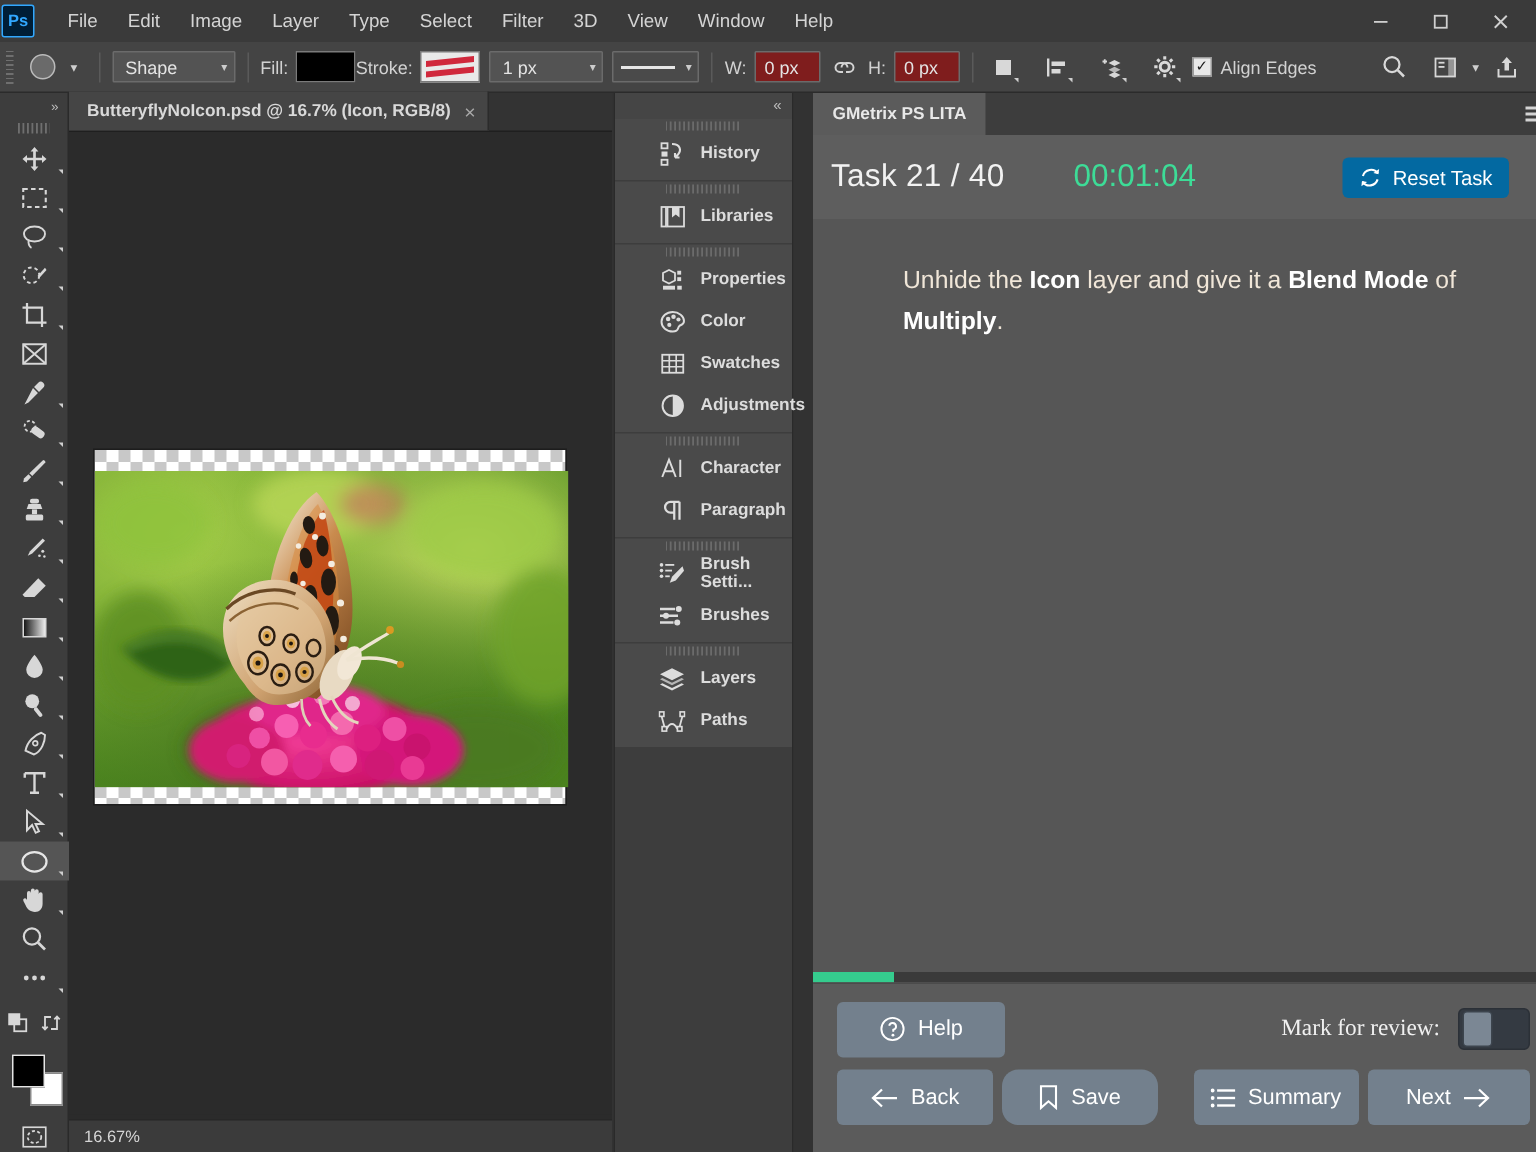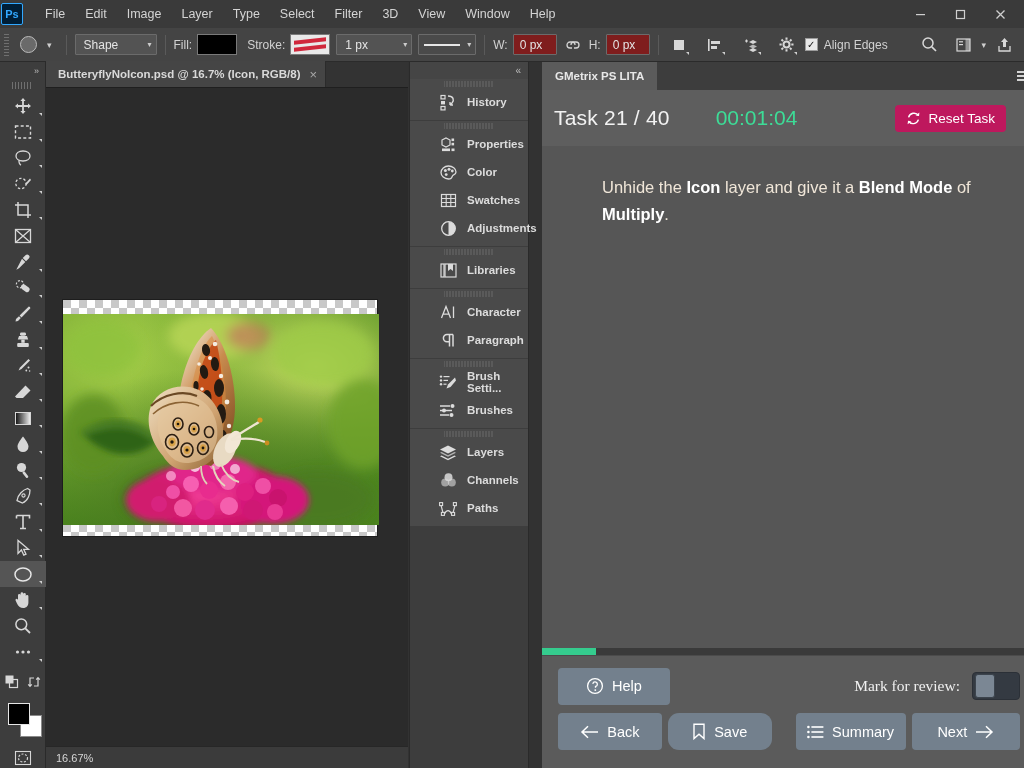--- a/index.html
+++ b/index.html
@@ -214,21 +214,21 @@
   }
   .gm-menu-lines { width: 13px; }
   .gm-menu-lines div { height: 1.5px; background: #d4d4d4; margin: 2.5px 0; }
   .gm-header {
     height: 56px; background: #5e5e5e; display: flex; align-items: center;
     padding: 0 30px 0 12px; flex: 0 0 56px;
   }
   .gm-tasknum { color: #f2f2f2; font-size: 21px; letter-spacing: 0.2px; }
   .gm-timer { color: #3ddc97; font-size: 21px; margin-left: 46px; }
   .reset-btn {
-    margin-left: auto; background: #be185d; color: #ffffff; font-size: 13.5px;
+    margin-left: auto; background: #0369a1; color: #ffffff; font-size: 13.5px;
     height: 27px; display: flex; align-items: center; padding: 0 11px;
     border-radius: 4px; gap: 7px;
   }
   .gm-body { flex: 1; background: #565656; padding: 28px 38px 0 60px; }
   .gm-instruction {
     color: #f0e6d8; font-size: 16.5px; line-height: 1.62;
   }
   .gm-instruction b { color: #ffffff; font-weight: bold; }
   .gm-progress { height: 7px; background: #3a3a3a; flex: 0 0 7px; }
   .gm-progress-fill { height: 7px; width: 11%; background: #35cc8e; }
@@ -308,21 +308,21 @@
     </div>
     <div class="caret">▾</div>
     <div class="ob-sep"></div>
     <div class="ob-select" style="width:82px">
       <span>Shape</span>
       <span class="cv">▾</span>
     </div>
     <div class="ob-sep"></div>
     <div class="ob-label">Fill:</div>
     <div class="swatch-btn"></div>
-    <div class="ob-label" style="margin-left:10px">Stroke:</div>
+    <div class="ob-label" style="">Stroke:</div>
     <div class="stroke-btn"></div>
     <div class="ob-select" style="width:72px;margin-left:6px">
       <span>1 px</span>
       <span class="cv">▾</span>
     </div>
     <div class="dash-select" style="margin-left:6px">
       <div class="dash-line"></div>
       <span class="cv" style="font-size:8px;color:#ccc">▾</span>
     </div>
     <div class="ob-sep"></div>
@@ -772,20 +772,34 @@
         </span>
         <span>History</span>
       </div>
     </div>
 
     <div class="dock-group">
       <div class="dock-grip"></div>
       <div class="dock-item">
         <span class="dock-ico">
           <svg class="ico-svg" width="17" height="17" viewBox="0 0 17 17">
+              <rect x="1" y="2" width="3" height="13" fill="none" stroke="#dcdcdc" stroke-width="1.2"></rect>
+              <rect x="5" y="2" width="11" height="13" fill="none" stroke="#dcdcdc" stroke-width="1.2"></rect>
+              <path d="M8 2 V9 L10.5 7 L13 9 V2" fill="#dcdcdc"></path>
+            </svg>
+        </span>
+        <span>Libraries</span>
+      </div>
+    </div>
+
+    <div class="dock-group">
+      <div class="dock-grip"></div>
+      <div class="dock-item">
+        <span class="dock-ico">
+          <svg class="ico-svg" width="17" height="17" viewBox="0 0 17 17">
               <path d="M2 4 L6 2 L10 4 V9 L6 11 L2 9 Z" fill="none" stroke="#dcdcdc" stroke-width="1.2"></path>
               <rect x="11.5" y="2.5" width="2.6" height="2.6" fill="#dcdcdc"></rect>
               <rect x="11.5" y="6.8" width="2.6" height="2.6" fill="#dcdcdc"></rect>
               <rect x="2" y="12.5" width="8" height="2.6" fill="#dcdcdc"></rect>
               <rect x="11.5" y="12.5" width="3" height="2.6" fill="#dcdcdc"></rect>
             </svg>
         </span>
         <span>Properties</span>
       </div>
       <div class="dock-item">
@@ -810,34 +824,20 @@
         <span>Swatches</span>
       </div>
       <div class="dock-item">
         <span class="dock-ico">
           <svg class="ico-svg" width="17" height="17" viewBox="0 0 17 17">
               <circle cx="8.5" cy="8.5" r="6.8" fill="none" stroke="#dcdcdc" stroke-width="1.3"></circle>
               <path d="M8.5 1.7 A6.8 6.8 0 0 1 8.5 15.3 Z" fill="#dcdcdc"></path>
             </svg>
         </span>
         <span>Adjustments</span>
-      </div>
-    </div>
-
-    <div class="dock-group">
-      <div class="dock-grip"></div>
-      <div class="dock-item">
-        <span class="dock-ico">
-          <svg class="ico-svg" width="17" height="17" viewBox="0 0 17 17">
-              <rect x="1" y="2" width="3" height="13" fill="none" stroke="#dcdcdc" stroke-width="1.2"></rect>
-              <rect x="5" y="2" width="11" height="13" fill="none" stroke="#dcdcdc" stroke-width="1.2"></rect>
-              <path d="M8 2 V9 L10.5 7 L13 9 V2" fill="#dcdcdc"></path>
-            </svg>
-        </span>
-        <span>Libraries</span>
       </div>
     </div>
 
     <div class="dock-group">
       <div class="dock-grip"></div>
       <div class="dock-item">
         <span class="dock-ico">
           <svg class="ico-svg" width="17" height="17" viewBox="0 0 17 17">
               <path d="M1.5 14 L6 2.5 L10.5 14 M3.4 10.2 H8.6" fill="none" stroke="#dcdcdc" stroke-width="1.3"></path>
               <path d="M13.5 2.5 V14" stroke="#dcdcdc" stroke-width="1.3"></path>
@@ -888,30 +888,20 @@
       <div class="dock-grip"></div>
       <div class="dock-item">
         <span class="dock-ico">
           <svg class="ico-svg" width="18" height="17" viewBox="0 0 18 17">
               <path d="M9 1.5 L17 5.5 L9 9.5 L1 5.5 Z" fill="#dcdcdc"></path>
               <path d="M2.6 8 L9 11.2 L15.4 8 L17 8.8 L9 12.8 L1 8.8 Z" fill="#b5b5b5"></path>
               <path d="M2.6 11.5 L9 14.7 L15.4 11.5 L17 12.3 L9 16.3 L1 12.3 Z" fill="#dcdcdc"></path>
             </svg>
         </span>
         <span>Layers</span>
-      </div>
-      <div class="dock-item">
-        <span class="dock-ico">
-          <svg class="ico-svg" width="17" height="17" viewBox="0 0 17 17">
-              <circle cx="8.5" cy="5.2" r="4" fill="#dcdcdc" opacity="0.85"></circle>
-              <circle cx="5.2" cy="10.5" r="4" fill="#dcdcdc" opacity="0.6"></circle>
-              <circle cx="11.8" cy="10.5" r="4" fill="#dcdcdc" opacity="0.6"></circle>
-            </svg>
-        </span>
-        <span>Channels</span>
       </div>
       <div class="dock-item">
         <span class="dock-ico">
           <svg class="ico-svg" width="18" height="17" viewBox="0 0 18 17">
               <rect x="0.6" y="2.6" width="3" height="3" fill="none" stroke="#dcdcdc" stroke-width="1.1"></rect>
               <rect x="14.4" y="2.6" width="3" height="3" fill="none" stroke="#dcdcdc" stroke-width="1.1"></rect>
               <rect x="2.4" y="12.4" width="3" height="3" fill="none" stroke="#dcdcdc" stroke-width="1.1"></rect>
               <rect x="12.6" y="12.4" width="3" height="3" fill="none" stroke="#dcdcdc" stroke-width="1.1"></rect>
               <path d="M2.1 5.6 L3.9 12.4" stroke="#dcdcdc" stroke-width="1.2"></path>
               <path d="M15.9 5.6 L14.1 12.4" stroke="#dcdcdc" stroke-width="1.2"></path>

